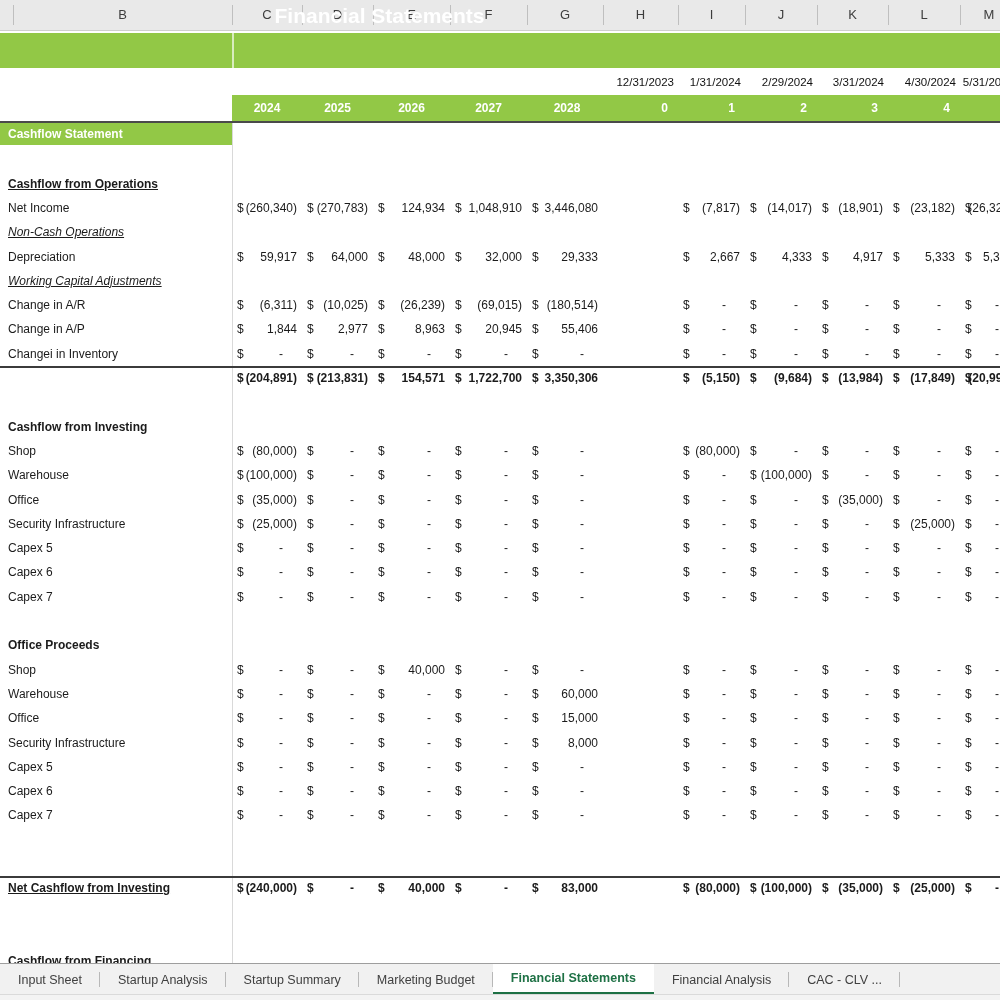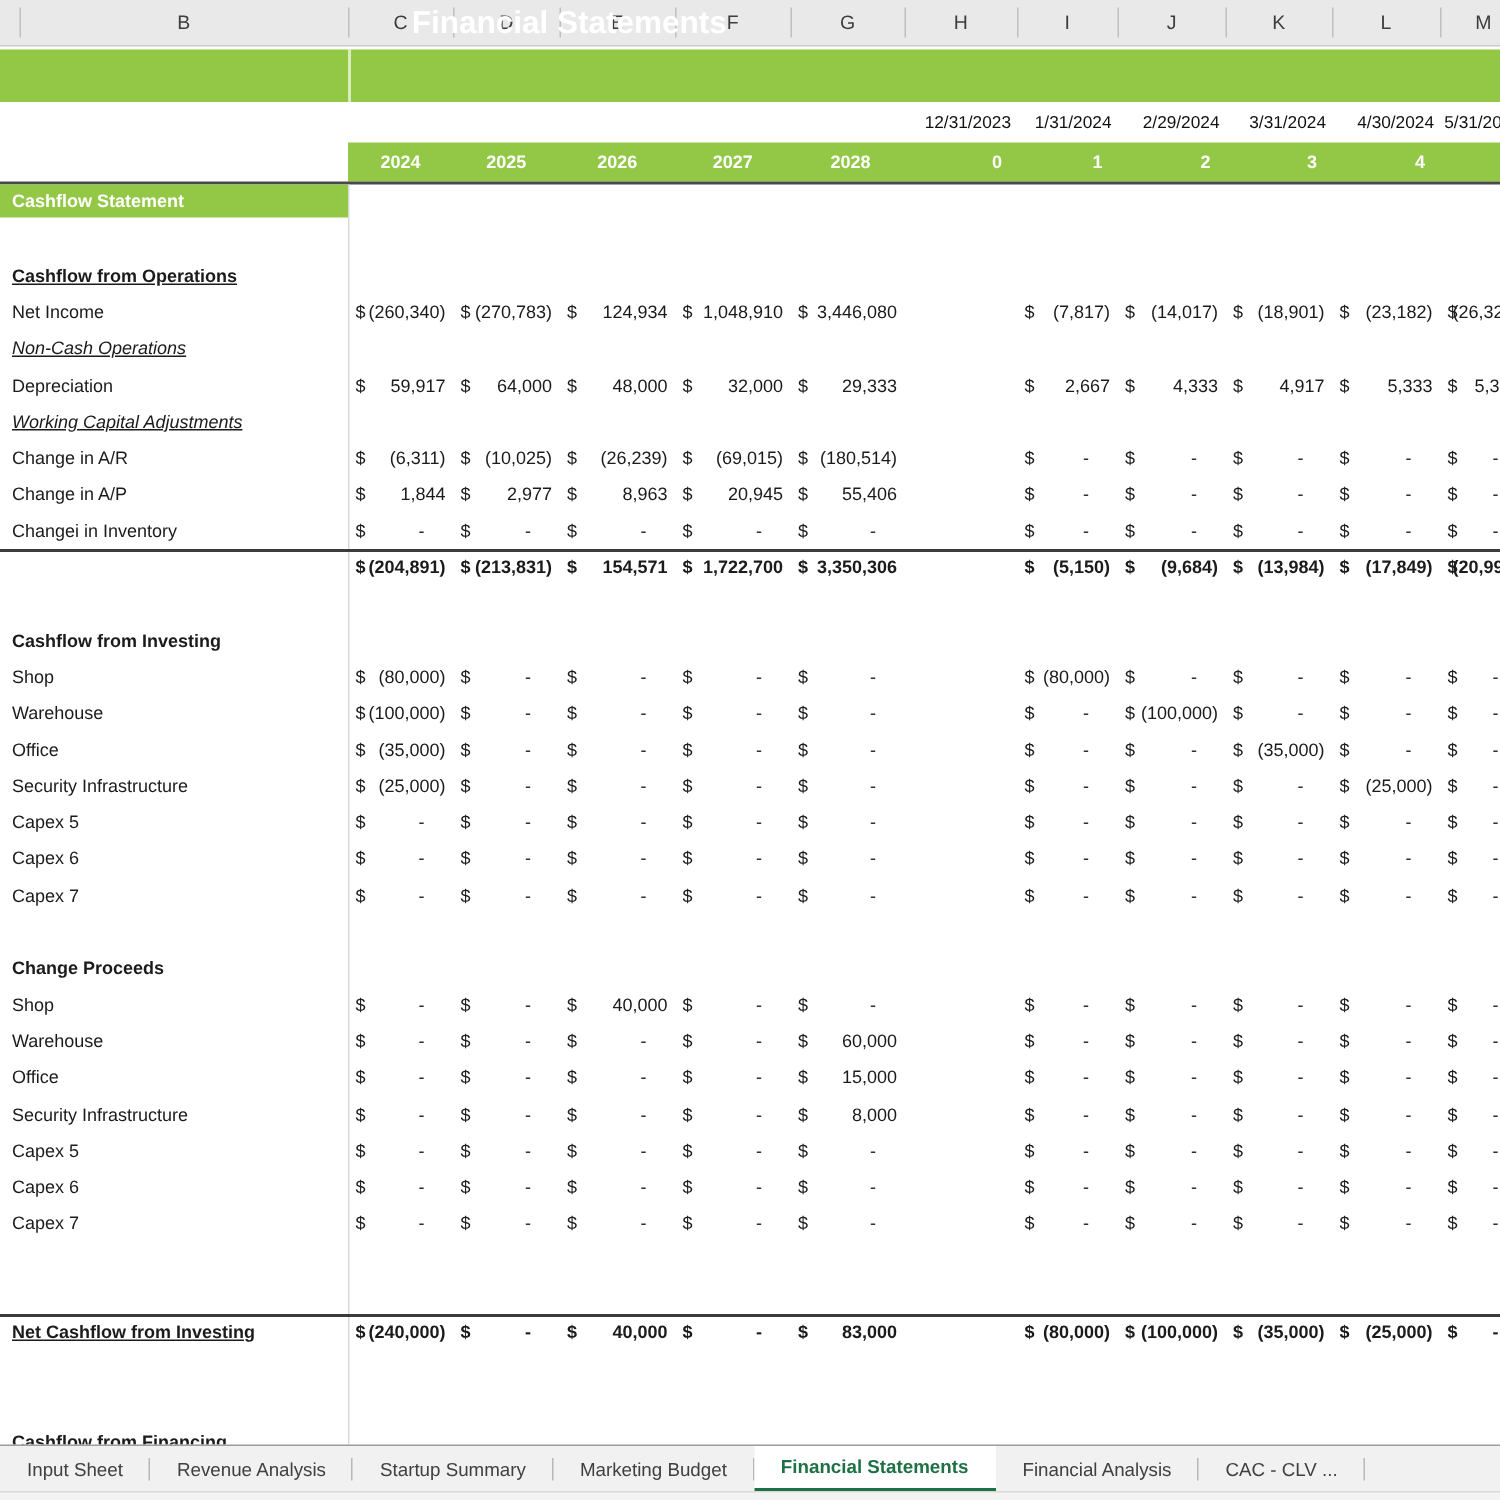--- a/index.html
+++ b/index.html
@@ -672,21 +672,21 @@
           <span class="d">$</span>
           <span class="v dash">-</span>
         </div>
         <div class="cell" style="left: 960px; width: 58px;">
           <span class="d">$</span>
           <span class="v dash">-</span>
         </div>
       </div>
       <div class="row" style="top: 609px;"></div>
       <div class="row" style="top: 633.3px;">
-        <div class="row-label lbl-bold">Change Proceeds</div>
+        <div class="row-label lbl-bold">Office Proceeds</div>
       </div>
       <div class="row" style="top: 657.6px;">
         <div class="row-label ">Shop</div>
         <div class="cell" style="left: 232px; width: 70px;">
           <span class="d">$</span>
           <span class="v dash">-</span>
         </div>
         <div class="cell" style="left: 302px; width: 71px;">
           <span class="d">$</span>
           <span class="v dash">-</span>
@@ -1030,21 +1030,21 @@
       </div>
       <div class="row" style="top: 900.6px;"></div>
       <div class="row" style="top: 924.9px;"></div>
       <div class="row" style="top: 949.2px;">
         <div class="row-label lbl-bold">Cashflow from Financing</div>
       </div>
     </div>
   <div class="tabzone">
     <div class="tabs" id="tabs">
         <div class="tab">Input Sheet</div>
-        <div class="tab">Revenue Analysis</div>
+        <div class="tab">Startup Analysis</div>
         <div class="tab">Startup Summary</div>
         <div class="tab">Marketing Budget</div>
         <div class="tab active">Financial Statements</div>
         <div class="tab">Financial Analysis</div>
         <div class="tab">CAC - CLV ...</div>
       </div>
   </div>
   <div class="bottomstrip"></div>
 </div>
 

